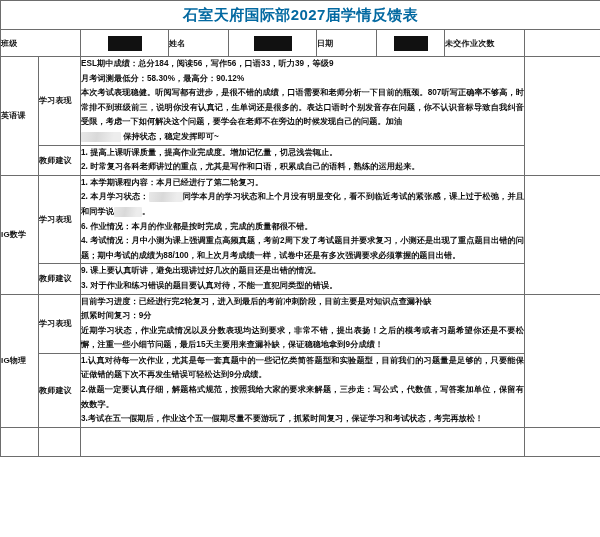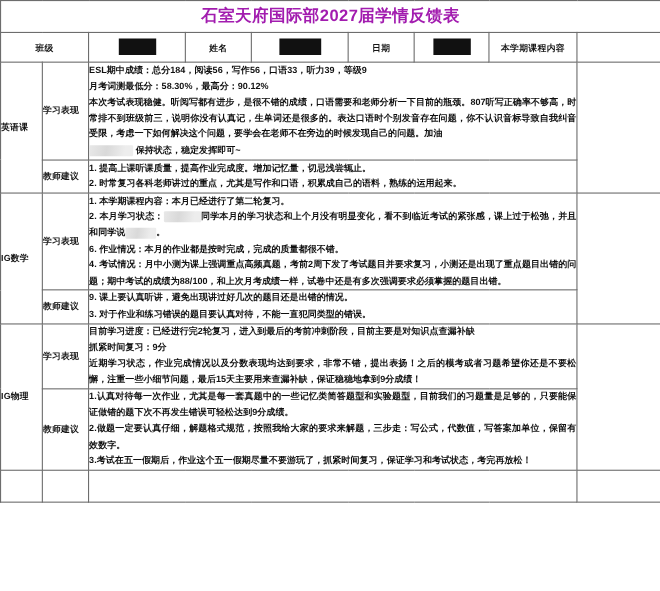--- a/index.html
+++ b/index.html
@@ -38,27 +38,27 @@
     height: 28px;
     border-left: 1px solid #6d6d6d;
     border-right: 1px solid #6d6d6d;
     border-top: 1px solid #6d6d6d;
     border-bottom: 1px solid #6d6d6d;
   }
   .title-text {
     font-size: 15px;
     font-weight: bold;
     letter-spacing: 0.4px;
-    color: #a21caf;
+    color: #0369a1;
     line-height: 26px;
     white-space: nowrap;
   }
   
   .meta-label {
-    text-align: center;
+    text-align: left;
     font-size: 8px;
     font-weight: bold;
     height: 26px;
     color: #161616;
     letter-spacing: 0.3px;
   }
   .meta-value {
     text-align: center;
     height: 26px;
   }
@@ -148,21 +148,21 @@
         <span class="redaction"></span>
       </td>
       <td class="meta-label">姓名</td>
       <td class="meta-value">
         <span class="redaction wide"></span>
       </td>
       <td class="meta-label">日期</td>
       <td class="meta-value">
         <span class="redaction"></span>
       </td>
-      <td class="meta-label">本学期课程内容</td>
+      <td class="meta-label">未交作业次数</td>
       <td class="meta-value"></td>
     </tr>
 
     <tr>
       <td class="subject-cell" rowspan="2">英语课</td>
       <td class="kind-cell">学习表现</td>
       <td class="content-cell" colspan="6">
         <p class="para">ESL期中成绩：总分184，阅读56，写作56，口语33，听力39，等级9</p>
         <p class="para">月考词测最低分：58.30%，最高分：90.12%</p>
         <p class="para">本次考试表现稳健。听阅写都有进步，是很不错的成绩，口语需要和老师分析一下目前的瓶颈。807听写正确率不够高，时常排不到班级前三，说明你没有认真记，生单词还是很多的。表达口语时个别发音存在问题，你不认识音标导致自我纠音受限，考虑一下如何解决这个问题，要学会在老师不在旁边的时候发现自己的问题。加油</p>

